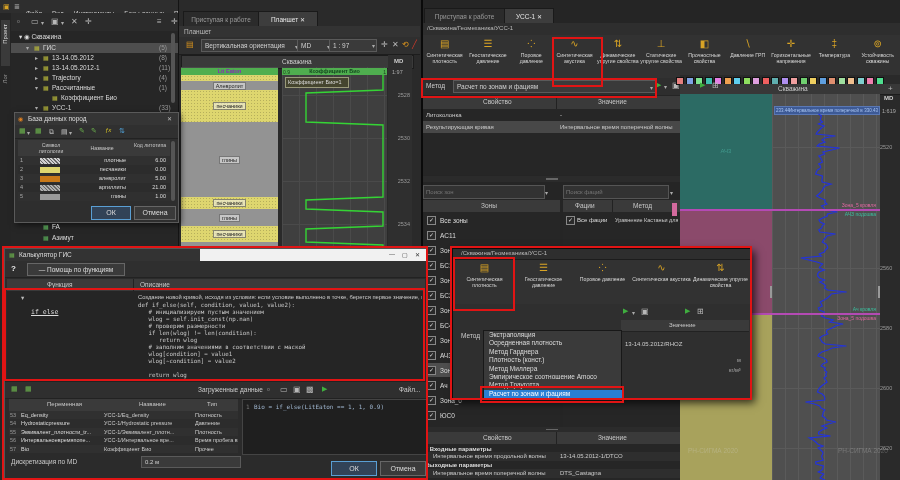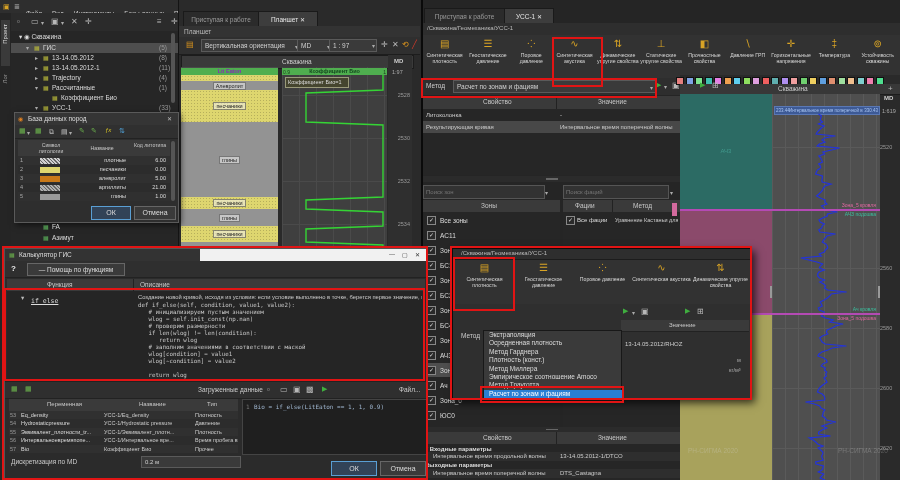--- a/index.html
+++ b/index.html
@@ -307,21 +307,21 @@
         <span>Помощь по функциям</span>
       </div>
     </div>
     <div class="a hdr" style="left:2px;top:30px;width:418px;height:12px;">
       <span class="a t65" style="left:40px;top:2px;">Функция</span>
       <span class="a t65" style="left:133px;top:2px;">Описание</span>
       <div class="a" style="left:126px;top:0;width:1px;height:12px;background:#222;"></div>
     </div>
     <div class="a" style="left:2px;top:42px;width:418px;height:88px;background:#252525;">
       <span class="a t65" style="left:14px;top:3px;color:#bbb;">▾</span>
-      <span class="a t65 mono" style="left:24px;top:6px;color:#ddd;text-decoration:underline;">if_else</span>
+      <span class="a t65 mono" style="left:24px;top:17px;color:#ddd;text-decoration:underline;">if_else</span>
       <span class="a" style="left:48px;top:88px;font-size:6px;color:#bbb;">Исходный код</span>
       <span class="a" style="left:131px;top:3px;width:284px;font-size:5.8px;line-height:6.5px;color:#ccc;white-space:nowrap;overflow:hidden;">Создание новой кривой, исходя из условия: если условие выполнено в точке, берется первое значение, иначе - второе</span>
       <div class="a mono" id="calc-code" style="left:131px;top:11px;width:284px;font-size:5.8px;line-height:7px;color:#c8c8c8;white-space:pre;">def if_else(self, condition, value1, value2):
    # инициализируем пустым значением
    wlog = self.init_const(np.nan)
    # проверим размерности
    if len(wlog) != len(condition):
       return wlog
    # заполним значениями в соответствии с маской
    wlog[condition] = value1

